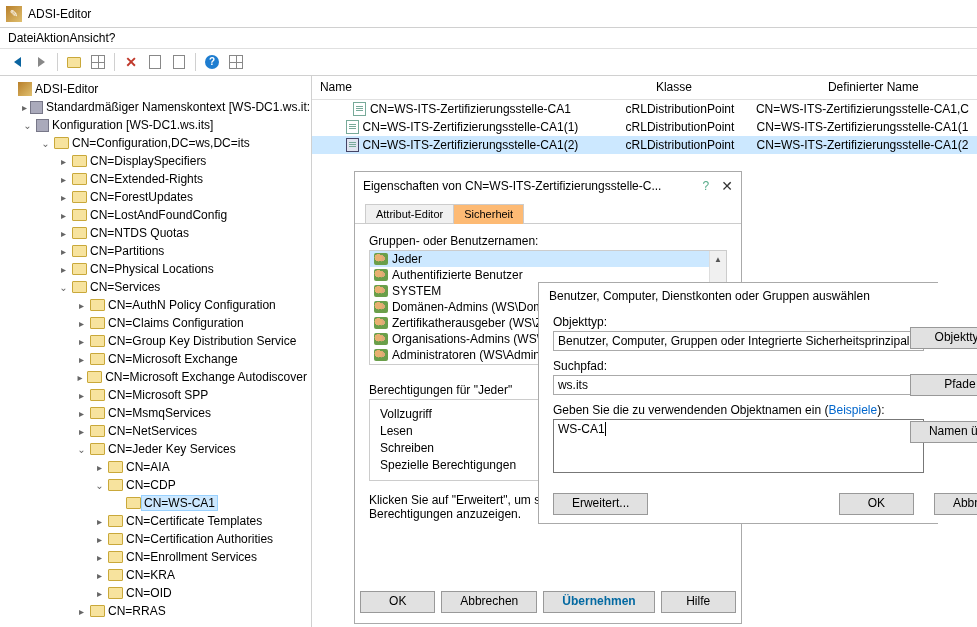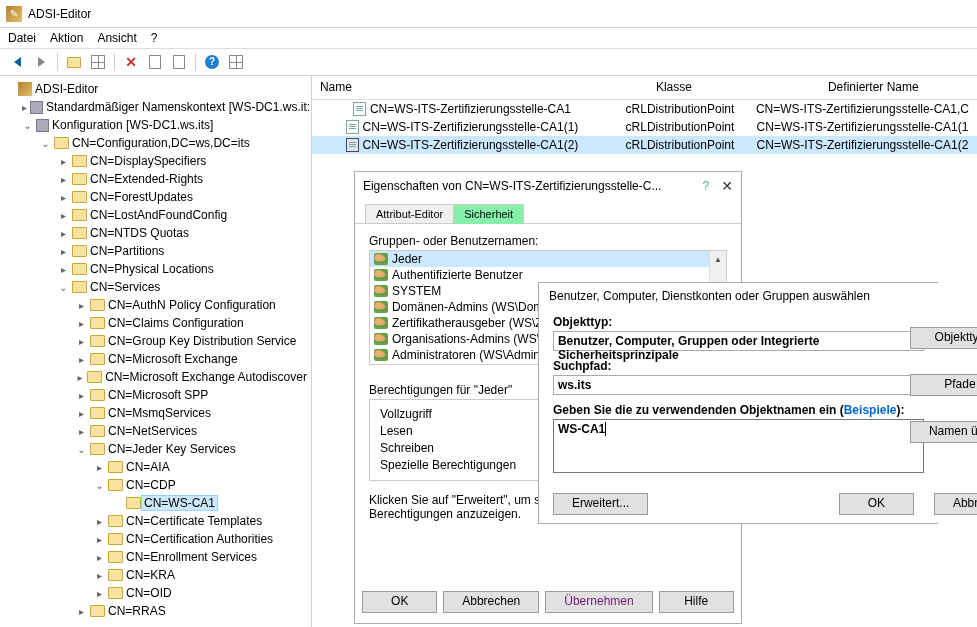--- a/index.html
+++ b/index.html
@@ -1,20 +1,20 @@
 <!DOCTYPE html>
 <html><head>
 <meta charset="utf-8">
 <style>
 * { box-sizing: border-box; margin: 0; padding: 0; font-family: "Segoe UI", Tahoma, sans-serif; font-size: 12px; }
 body { background: #fff; width: 977px; height: 627px; overflow: hidden; position: relative; }
 
 .titlebar { height: 28px; background: #fff; border-bottom: 1px solid #d0d0d0; display: flex; align-items: center; padding-left: 6px; }
 .titlebar .icon { width: 16px; height: 16px; background: linear-gradient(135deg,#b87f2a,#e0c070); margin-right: 6px; display: flex; align-items: center; justify-content: center; font-size: 10px; color: #fff; }
-.menubar { height: 20px; display: flex; align-items: center; padding-left: 8px; gap: 14px; }
+.menubar { height: 20px; display: flex; align-items: center; padding-left: 8px; gap: 0; }
 .menubar span { cursor: default; }
 .toolbar { height: 28px; border-top: 1px solid #e0e0e0; border-bottom: 1px solid #d0d0d0; display: flex; align-items: center; padding-left: 6px; gap: 2px; }
 .toolbar .tbtn { width: 22px; height: 22px; display: flex; align-items: center; justify-content: center; border: 1px solid transparent; }
 .toolbar .sep { width: 1px; height: 18px; background: #d0d0d0; margin: 0 3px; }
 .arrow-left { width:0; height:0; border-top:5px solid transparent; border-bottom:5px solid transparent; border-right:7px solid #0a64a0; }
 .arrow-right { width:0; height:0; border-top:5px solid transparent; border-bottom:5px solid transparent; border-left:7px solid #888; }
 .ico-folder { width:14px; height:11px; background:#f7e39e; border:1px solid #c9a83a; border-radius:1px; position:relative; }
 .ico-grid { width:14px; height:14px; border:1px solid #888; background:linear-gradient(#888,#888) center/1px 100% no-repeat, linear-gradient(#888,#888) center/100% 1px no-repeat; }
 .ico-x { color:#c0392b; font-weight:bold; font-size:14px; }
 .ico-page { width:12px; height:14px; background:#fff; border:1px solid #888; position:relative; }
@@ -46,43 +46,43 @@
 .col-klasse { width: 136px; }
 .col-def { flex: 1; }
 
 
 .dlg { position:absolute; top:95px; left:42px; width:388px; height:453px; background:#fff; border:1px solid #aaa; }
 .dlg-title { height:28px; display:flex; align-items:center; padding:0 8px; }
 .dlg-title .spacer { flex:1; }
 .dlg-title .q { color:#5a8; margin-right:12px; }
 .dlg-title .x { color:#333; font-size:14px; }
 .tabs { display:flex; padding-left:10px; margin-top:4px; border-bottom:1px solid #ccc; }
-.tab { padding:3px 10px; border:1px solid #ccc; background:#86efac; border-bottom:none; margin-right:-1px; margin-bottom:-1px; font-size:11px; }
+.tab { padding:3px 10px; border:1px solid #ccc; background:#fdba74; border-bottom:none; margin-right:-1px; margin-bottom:-1px; font-size:11px; }
 .tab.inactive { background:#f0f0f0; border-bottom:1px solid #ccc; }
 .dlg-body { padding: 10px 14px; }
 .group-label { margin-bottom:2px; }
 .listbox { border:1px solid #ccc; height:115px; overflow:hidden; position:relative; }
 .listbox .lb-row { display:flex; align-items:center; height:16px; padding:0 4px; gap:4px; }
 .listbox .lb-row.sel { background:#cce8ff; }
 .people-ico { width:14px; height:12px; background:radial-gradient(circle at 30% 40%, #e8b070 30%, transparent 31%), radial-gradient(circle at 55% 45%, #da7 30%, transparent 31%), #6a9f4a; border-radius:2px; flex-shrink:0; }
 .scrollbar-v { position:absolute; right:0; top:0; bottom:0; width:17px; background:#f0f0f0; border-left:1px solid #ddd; }
 .scrollbar-v .sbtn { height:17px; background:#f0f0f0; display:flex; align-items:center; justify-content:center; font-size:8px; color:#555; }
 .perm-label { margin-top:18px; }
 .perm-box { border:1px solid #ccc; height:82px; padding:6px 10px; margin-top:2px; }
 .perm-box div { line-height:17px; }
 .adv-row { margin-top:12px; display:flex; align-items:flex-start; gap:20px; }
 .adv-row .txt { flex:1; line-height:14px; }
 .btn { background:#e1e1e1; border:1px solid #999; padding:2px 18px; height:22px; min-width:75px; text-align:center; }
-.btn.disabled { color:#701a75; }
+.btn.disabled { color:#0369a1;font-weight:bold; }
 .dlg-footer { position:absolute; bottom:10px; left:0; right:0; display:flex; justify-content:center; gap:6px; }
 
 
 .picker { position:absolute; top:206px; left:226px; width:400px; height:242px; background:#fff; border:1px solid #aaa; border-right:none; }
 .picker-title { padding:6px 10px 8px; }
-.picker-body { padding: 4px 14px; font-weight: bold; }
+.picker-body { padding: 4px 14px; }
 .picker-body .fl { margin-bottom:2px; }
 .picker-body .readbox { border:1px solid #aaa; height:20px; padding:2px 4px; margin-bottom:8px; background:#fff; }
 .picker-body .inputbox { border:1px solid #777; height:54px; padding:2px 4px; background:#fff; }
 .picker-side { position:absolute; right:-72px; top:44px; display:flex; flex-direction:column; gap:25px; }
 .picker-footer { position:absolute; bottom:8px; left:14px; right:-72px; display:flex; gap:20px; }
 .picker-footer .spacer2 { flex:1; }
 a.link { color:#0066cc; }
 .cursor { border-right:1px solid #000; animation:blink 1s step-end infinite; }
 @keyframes blink { 50% { border-color:transparent; } }
 </style>

